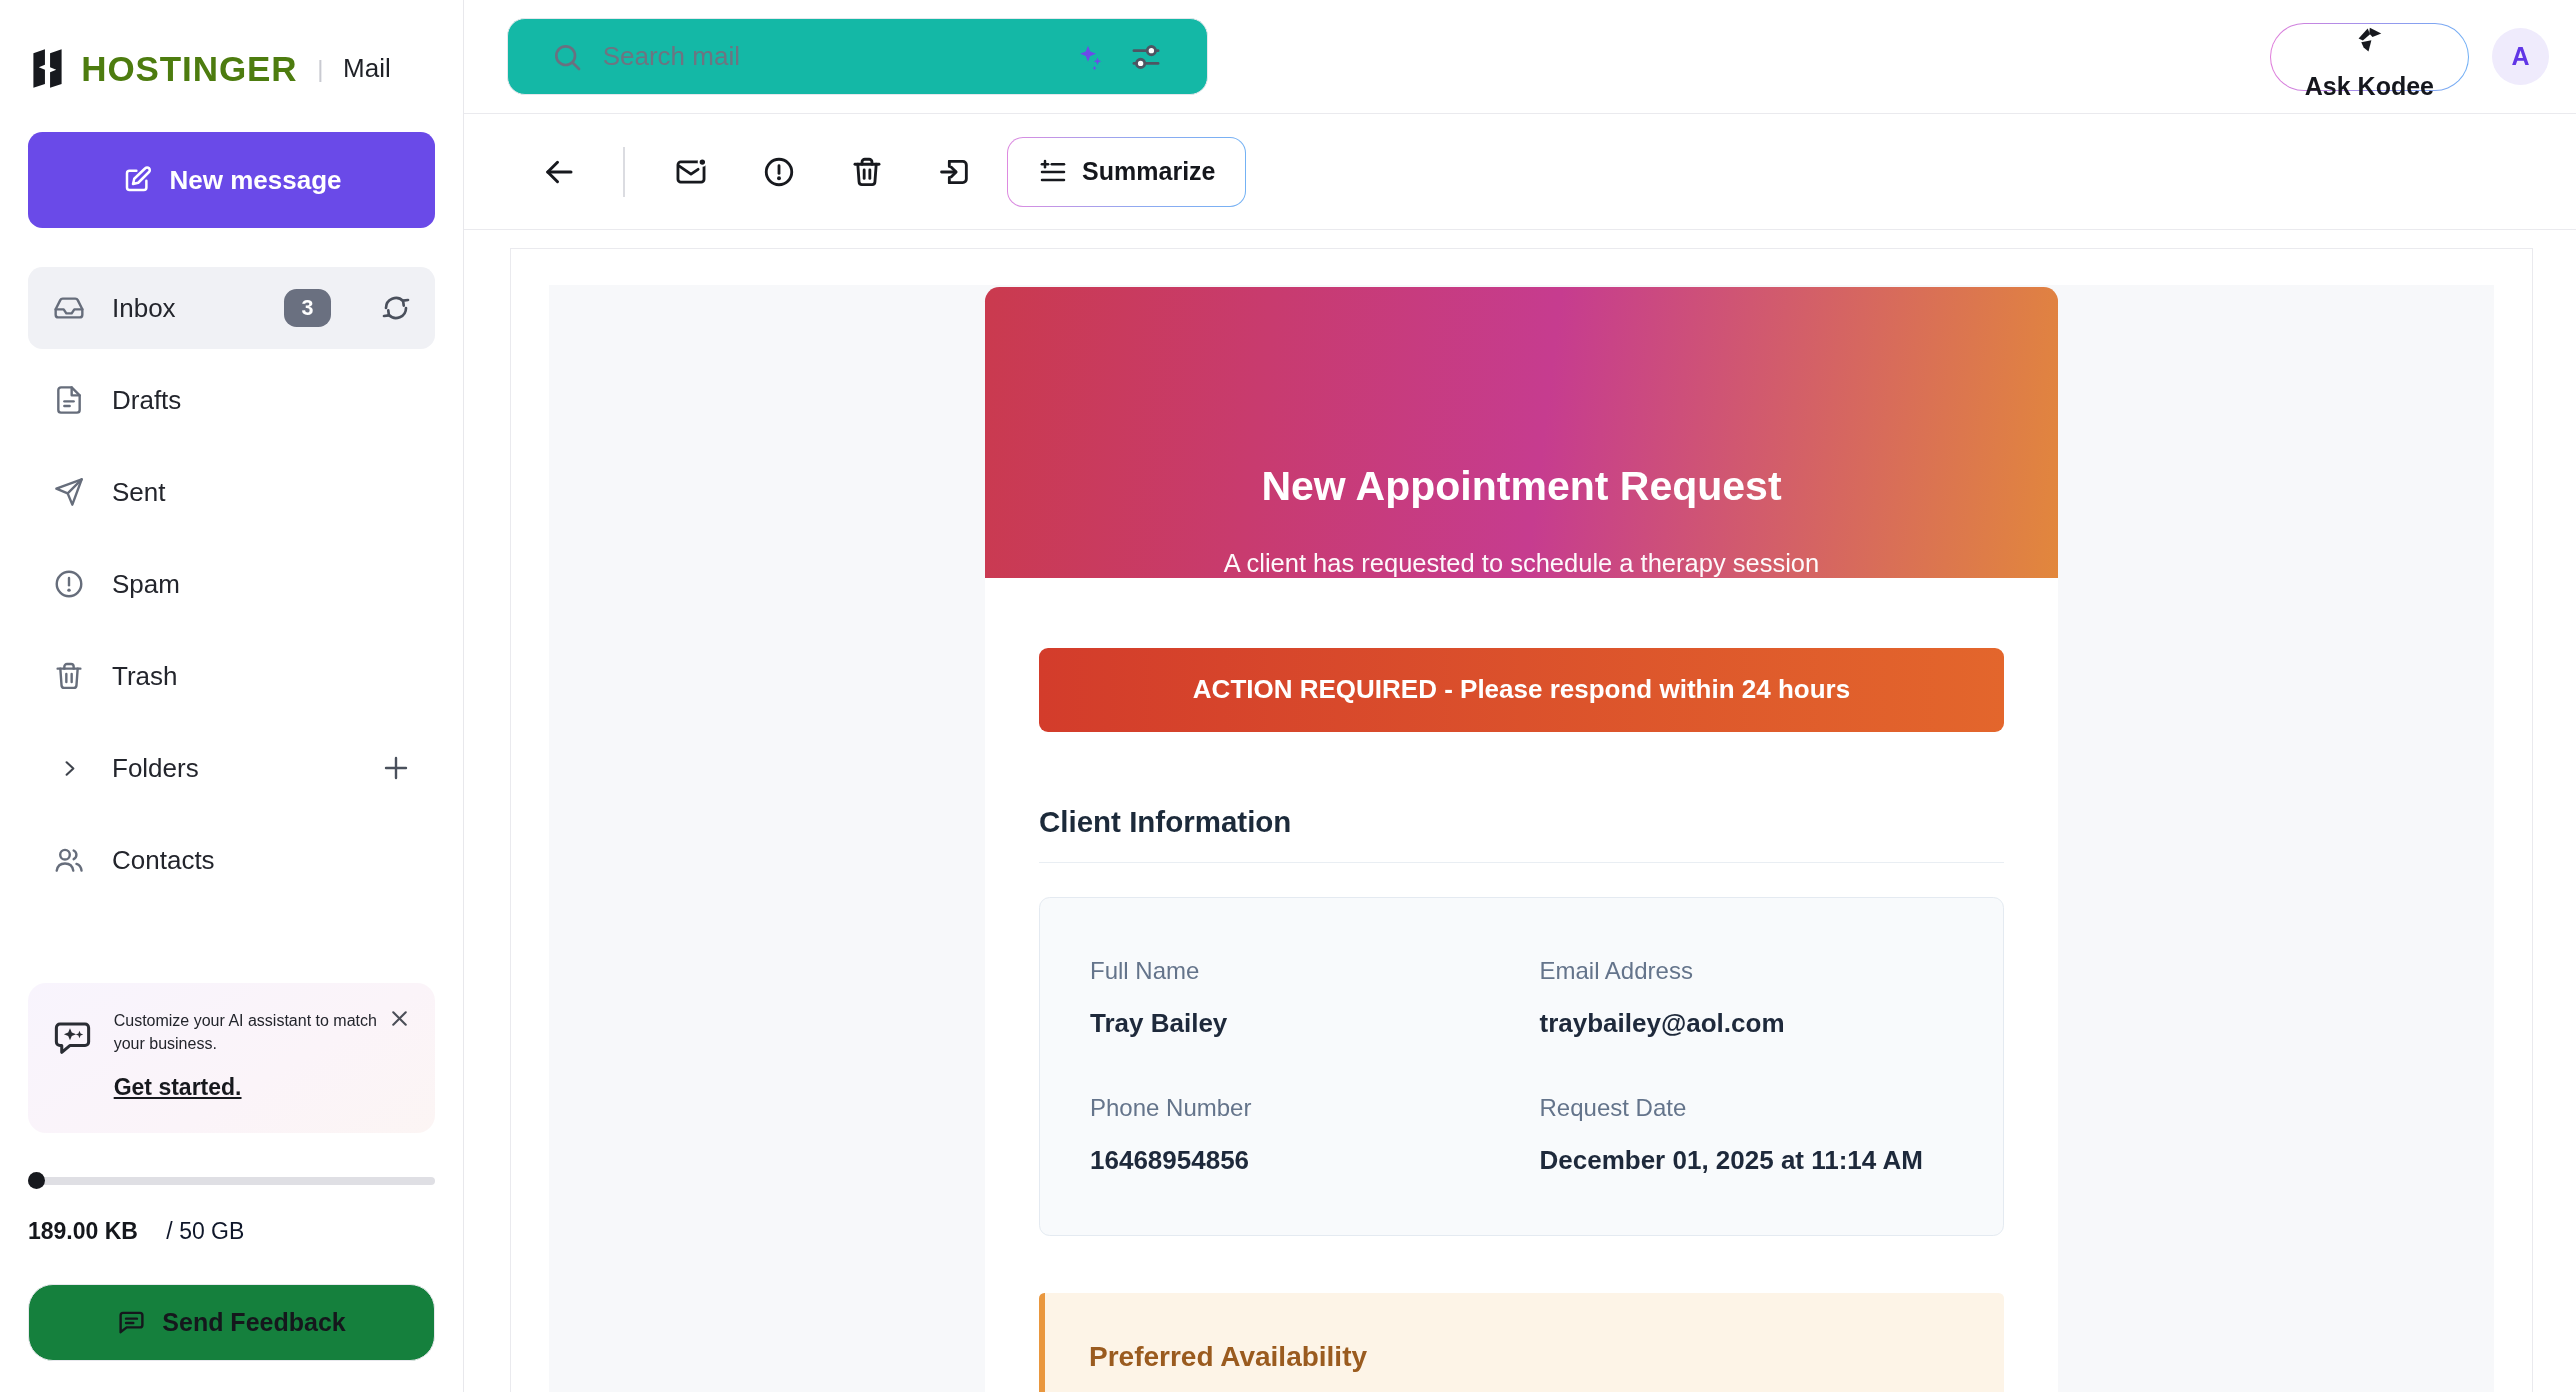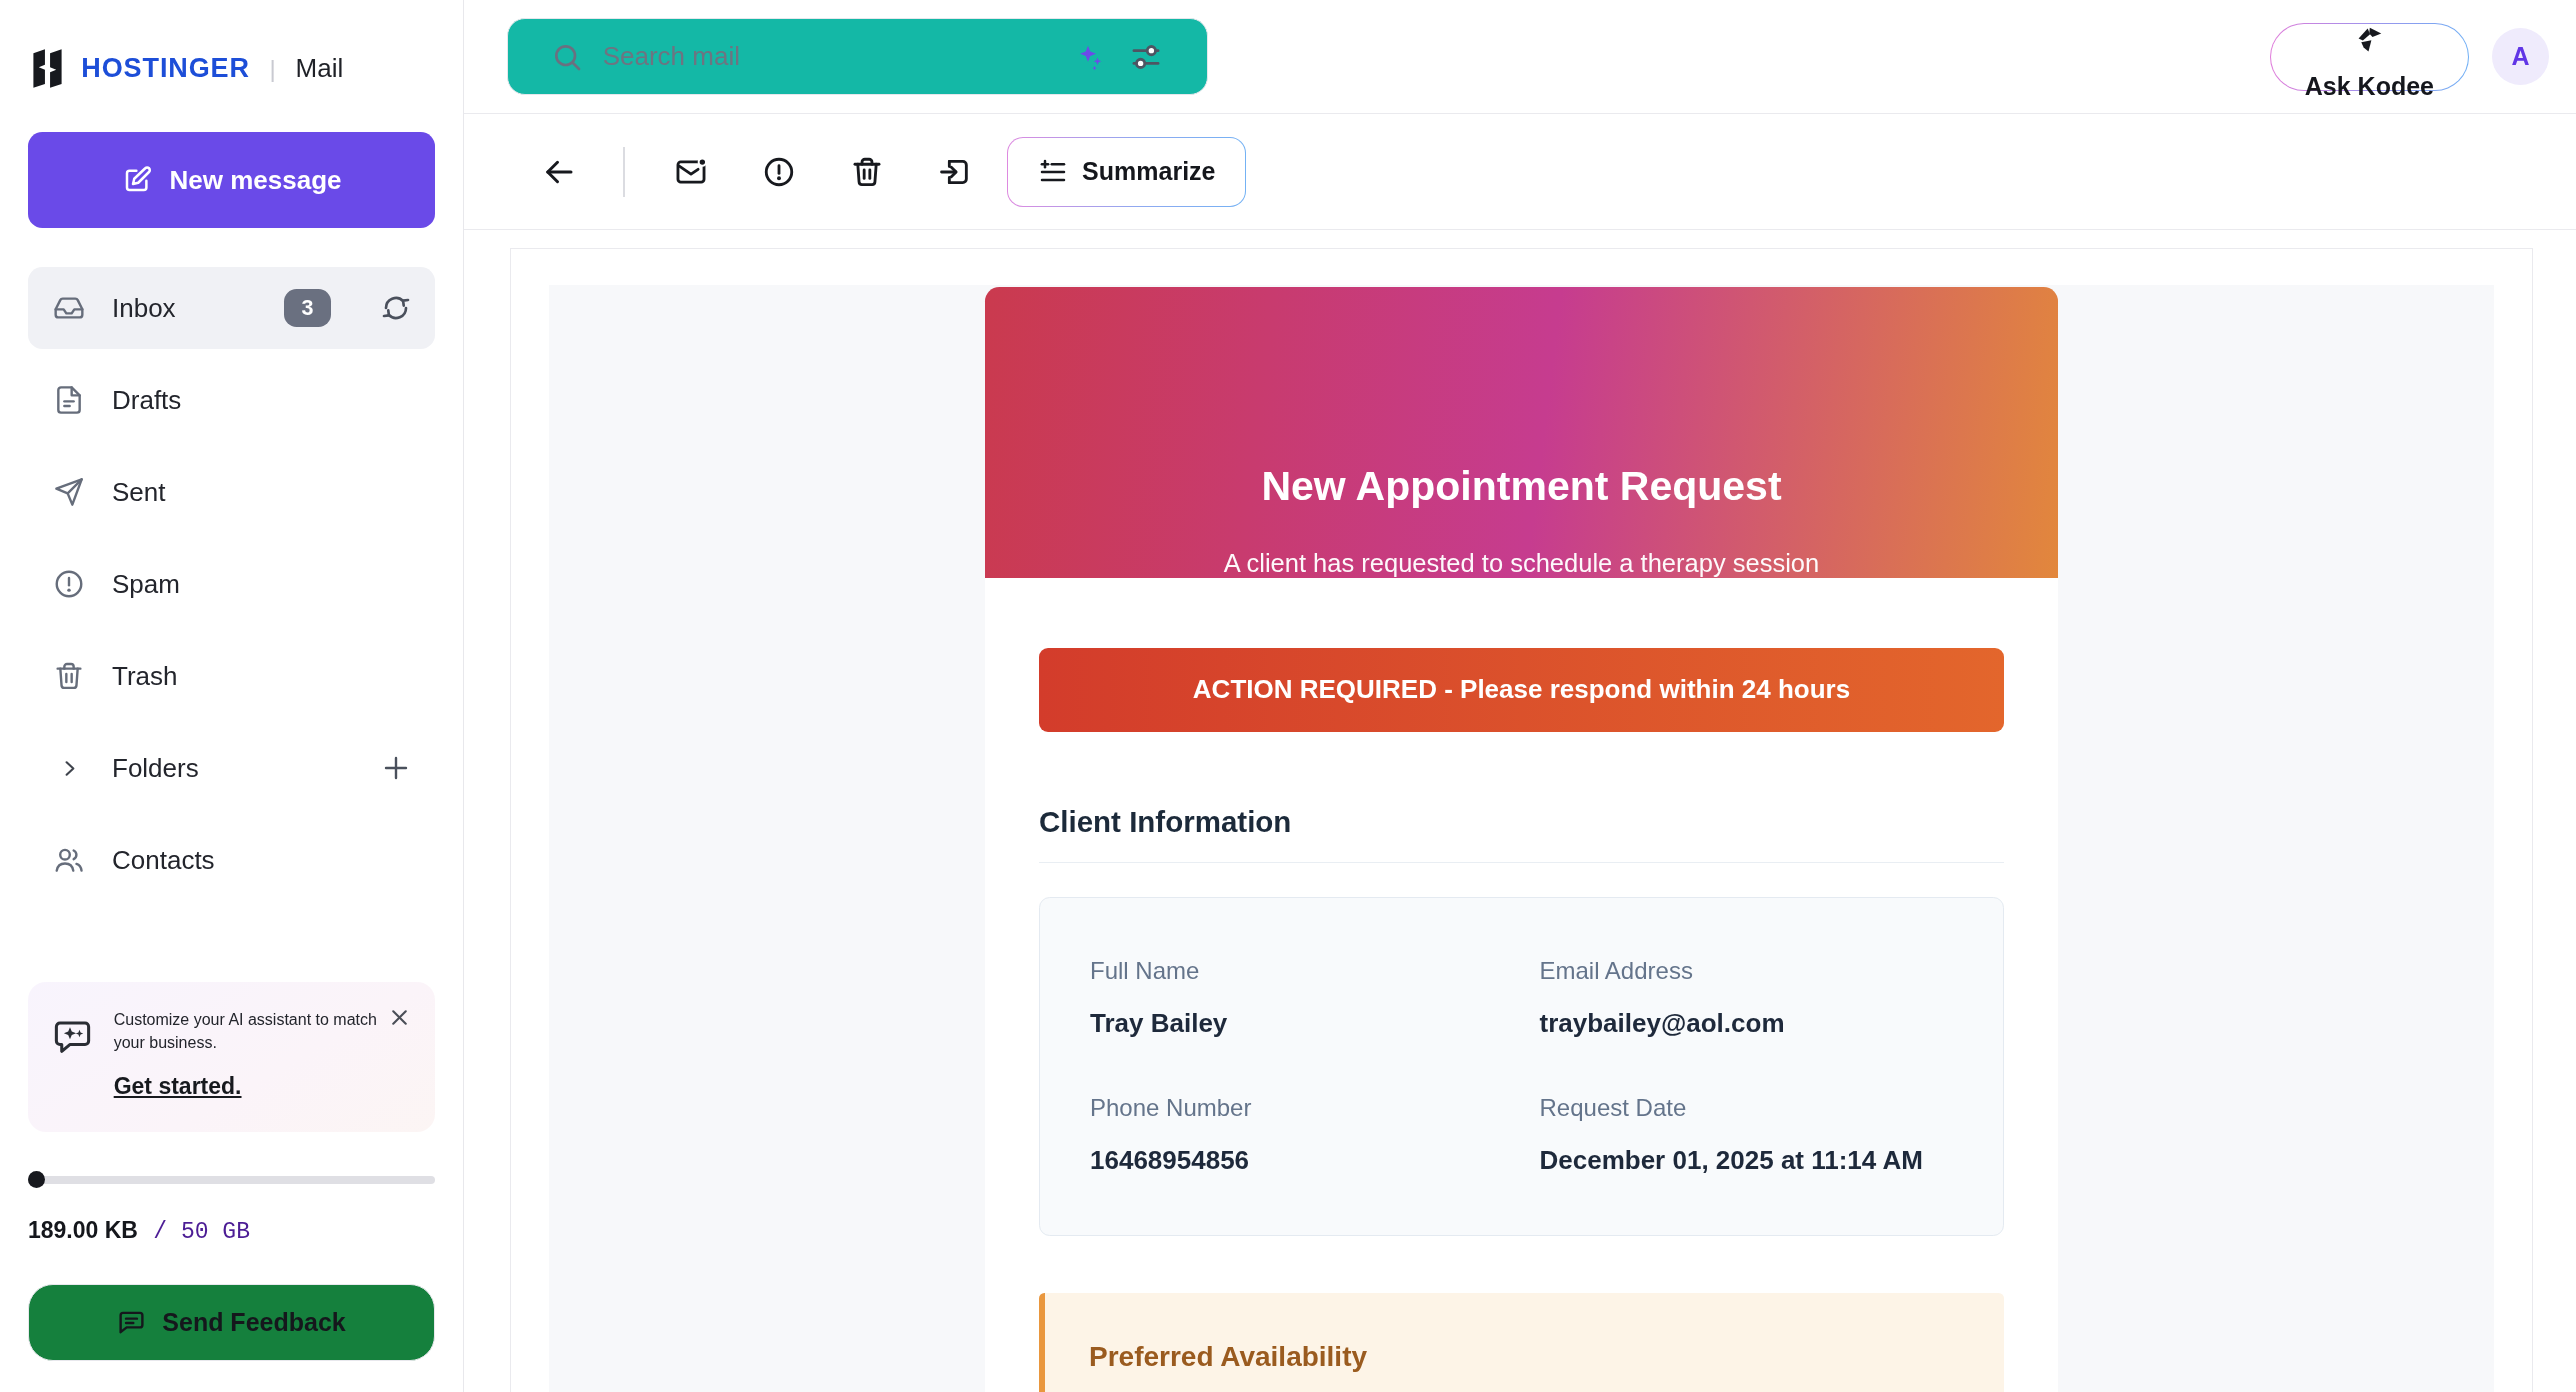--- a/index.html
+++ b/index.html
@@ -4,21 +4,21 @@
 <style>
   * { margin:0; padding:0; box-sizing:border-box; }
   html,body { width:2576px; height:1393px; overflow:hidden; background:#fff;
     font-family:"Liberation Sans", sans-serif; color:#17191E; }
   .app { display:flex; width:2576px; height:1393px; }
 
   
   .sidebar { width:464px; min-width:464px; height:100%; border-right:0.9px solid #E8E8EC;
     background:#fff; display:flex; flex-direction:column; padding:0 28px; }
   .logo-row { margin-top:48px; display:flex; align-items:center; gap:14.3px; }
-  .brand-name { font-size:27px; font-weight:800; letter-spacing:0.9px; color:#1d4ed8; }
+  .brand-name { font-size:35px; font-weight:800; letter-spacing:0.9px; color:#4d7c0f; }
   .brand-divider { color:#C9CAD1; font-size:24px; font-weight:300; margin:0 5.4px; }
   .brand-product { font-size:26px; color:#1F2127; }
   .btn-new-message { margin-top:43px; height:96px; width:100%; border:none; border-radius:14.3px;
     background:#6A4AE8; color:#fff; font-family:inherit; font-size:26px; font-weight:600;
     display:flex; align-items:center; justify-content:center; gap:18px; cursor:pointer; }
   .nav { margin-top:39px; display:flex; flex-direction:column; gap:10px; }
   .nav-item { height:82px; border-radius:14.3px; display:flex; align-items:center;
     padding:0 21.5px 0 25px; gap:27px; font-size:26px; color:#23252C; cursor:pointer; }
   .nav-item.active { background:#F0F1F5; }
   .nav-ico { width:32px; height:32px; color:#666D7B; flex:0 0 32px; display:flex; align-items:center; }
@@ -37,21 +37,21 @@
   .get-started { display:inline-block; margin-top:18px; font-size:23px; font-weight:700;
     color:#17191E; text-decoration:underline; }
   .promo-close { position:absolute; top:23px; right:23px; width:25px; height:25px; border:none;
     background:none; color:#4A4E57; cursor:pointer; }
 
   .storage-bar { margin-top:39px; position:relative; height:17px; }
   .storage-track { position:absolute; top:4.5px; left:0; right:0; height:8px; border-radius:4.5px; background:#DFDFE4; }
   .storage-knob { position:absolute; top:0; left:0; width:17px; height:17px; border-radius:50%; background:#17191E; }
   .storage-text { margin-top:29px; font-size:23px; color:#15171C; }
   .storage-used { font-weight:700; }
-  .storage-total { color:#4c1d95; margin-left:9px;font-family:Liberation Mono, monospace; }
+  .storage-total { color:#0f172a; margin-left:22px; }
   .btn-feedback { margin-top:39px; margin-bottom:32px; height:77px; border-radius:25px;
     border:1.8px solid #E8E8ED; background:#15803d; color:#15171C; font-family:inherit; font-size:25px;
     font-weight:700; display:flex; align-items:center; justify-content:center; gap:16px; cursor:pointer;text-align:center; }
 
   
   .main { flex:1; display:flex; flex-direction:column; height:100%; }
   .topbar { height:114px; min-height:114px; border-bottom:0.9px solid #EAEAEE; display:flex;
     align-items:center; padding:0 27px 0 43px; }
   .search { width:701px; height:77px; border:1.8px solid #E6E7EC; border-radius:18px; background:#14b8a6;
     display:flex; align-items:center; padding:0 43px; gap:19.7px; }

